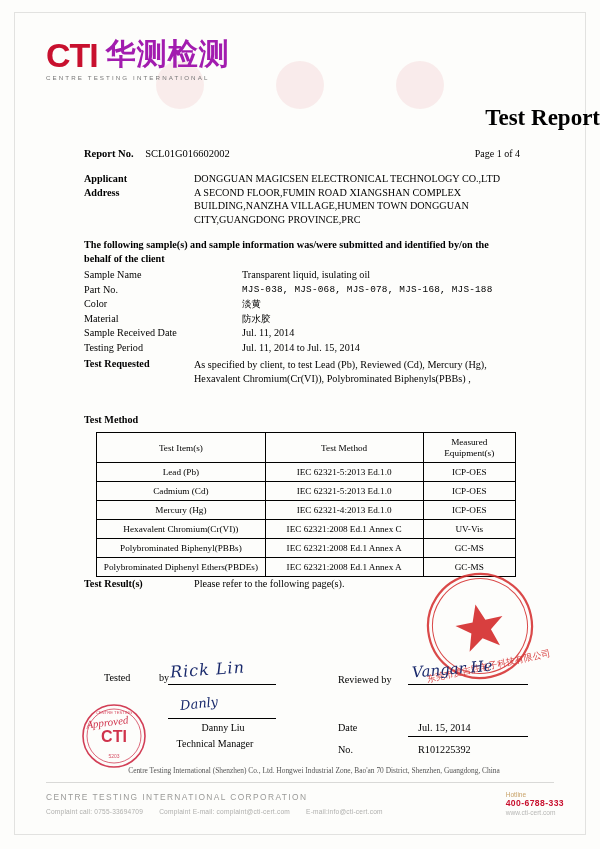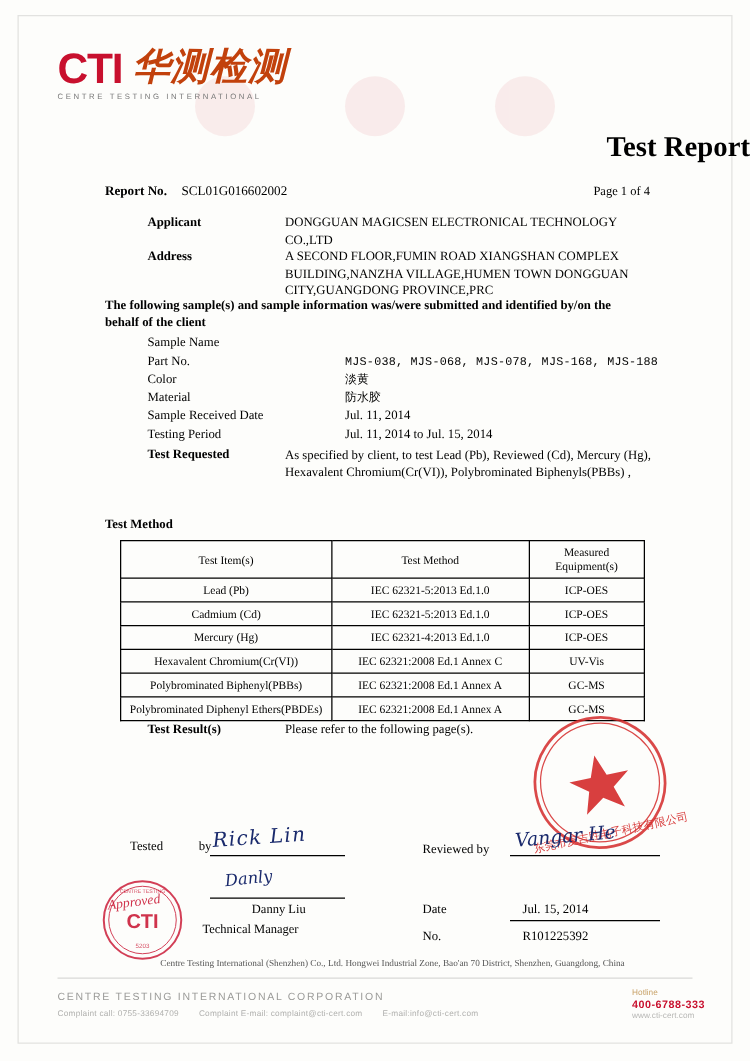--- a/index.html
+++ b/index.html
@@ -32,24 +32,23 @@
     font-size:34px;
     color:#c8102e;
     letter-spacing:-1px;
     line-height:34px;
   }
   .cti-cn{
     margin-left:8px;
     font-family:"DejaVu Sans", sans-serif;
     font-weight:bold;
     font-size:30px;
-    color:#c2410c;
+    color:#a21caf;
     line-height:32px;
     letter-spacing:1px;
-    font-style:italic;
   }
   .cti-sub{
     position:absolute;left:46px;top:74px;
     font-family:"Liberation Sans", sans-serif;
     font-size:6.2px;
     letter-spacing:2.1px;
     color:#777;
   }
   
   .title{
@@ -66,21 +65,21 @@
     font-size:10.5px;
   }
   .lbl-bold{font-weight:bold;}
   .reportno-val{margin-left:9px;font-weight:normal;}
   .pageof{font-size:10px;}
   
   .block{
     position:absolute;left:84px;font-size:10.2px;
   }
   .kv{display:flex;}
-  .kv .k{width:110px;font-weight:bold;flex:none;margin-left:34px;}
+  .kv .k{width:110px;font-weight:bold;flex:none;}
   .kv .v{flex:1;}
   .applicant{top:172px;width:440px;line-height:13.6px;}
   .addr-lines div{line-height:13.6px;}
   
   .following{
     position:absolute;left:84px;top:238px;width:440px;
     font-size:10.2px;font-weight:bold;line-height:13.5px;
   }
   
   .sampleinfo{
@@ -143,21 +142,21 @@
     font-family:"DejaVu Serif", serif;font-style:italic;font-size:13px;color:#1a2a6c;
     transform:rotate(-6deg);
   }
   .sig-danny-line{
     position:absolute;left:168px;top:718px;width:108px;height:1px;background:#000;
   }
   .danny-name{
     position:absolute;left:168px;top:722px;width:110px;text-align:center;font-size:10px;
   }
   .danny-title{
-    position:absolute;left:162px;top:738px;width:130px;font-size:10px;
+    position:absolute;left:150px;top:738px;width:130px;text-align:center;font-size:10px;
   }
   .rev-lbl{
     position:absolute;left:338px;top:674px;font-size:10.2px;
   }
   .sig-vangar{
     position:absolute;left:412px;top:660px;
     font-family:"DejaVu Serif", serif;font-style:italic;font-size:15px;color:#1a2a6c;
     transform:rotate(-5deg);
   }
   .rev-underline{
@@ -270,20 +269,21 @@
   </div>
 
   <div class="following">
     <div>The following sample(s) and sample information was/were submitted and identified by/on the</div>
     <div>behalf of the client</div>
   </div>
 
   <div class="sampleinfo">
     <div class="kv">
       <div class="k">Sample Name</div>
+      <div class="v">Transparent liquid, isulating oil</div>
     </div>
     <div class="kv">
       <div class="k">Part No.</div>
       <div class="v mono">MJS-038, MJS-068, MJS-078, MJS-168, MJS-188</div>
     </div>
     <div class="kv">
       <div class="k">Color</div>
       <div class="v cn">淡黄</div>
     </div>
     <div class="kv">

